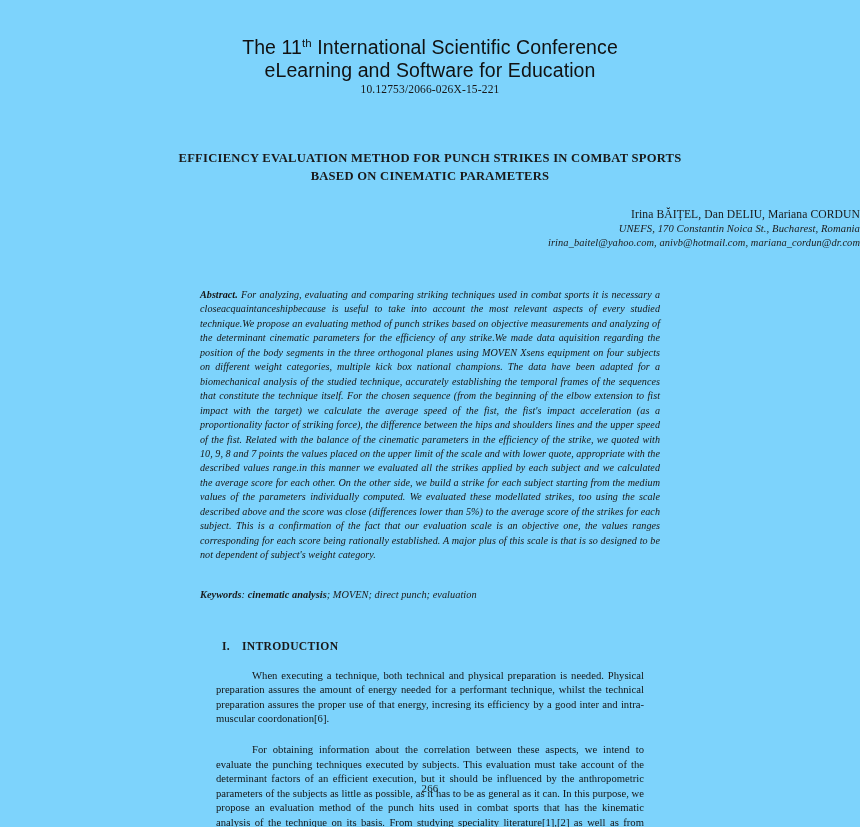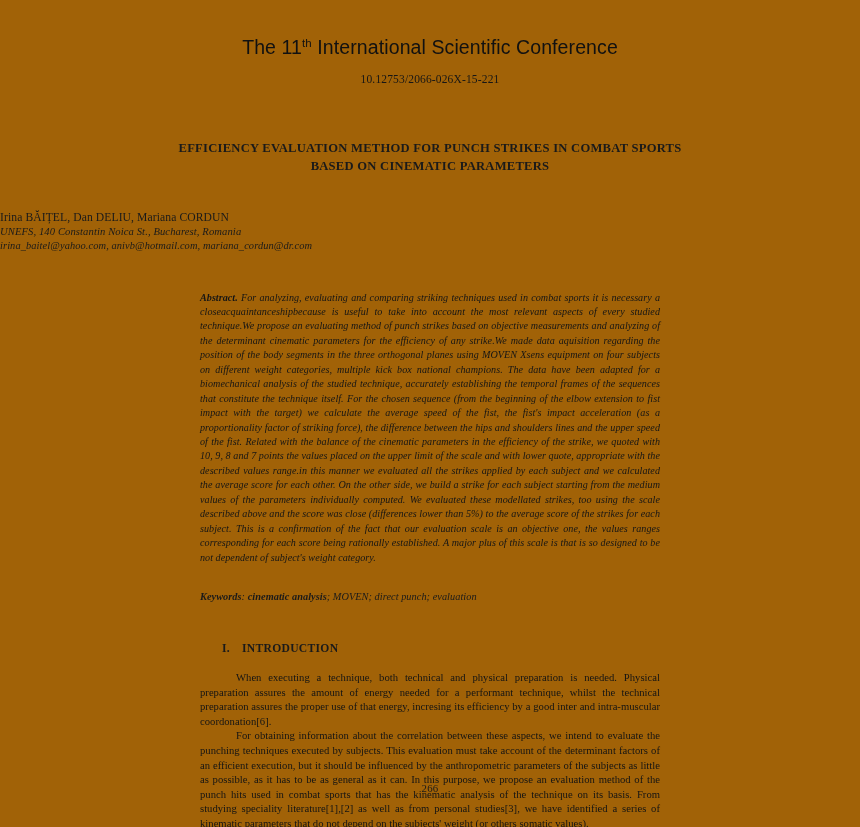--- a/index.html
+++ b/index.html
@@ -14,21 +14,21 @@
     color: #1a1a1a;
     overflow: hidden;
   }
 
   .page {
     position: relative;
     width: 860px;
     height: 827px;
     box-sizing: border-box;
     padding: 0;
-    background: #a16207;
+    background: #7dd3fc;
   }
 
   
   .conf-header {
     text-align: center;
     padding-top: 36px;
   }
   .conf-line {
     font-family: "Liberation Sans", sans-serif;
     font-size: 19.5px;
@@ -38,42 +38,42 @@
   }
   .conf-line sup {
     font-size: 11.5px;
     vertical-align: super;
     line-height: 0;
   }
   .doi {
     font-family: "Liberation Serif", serif;
     font-size: 11.5px;
     line-height: 16px;
-    margin-top: 12px;
+    margin-top: 0;
     letter-spacing: 0.15px;
     color: #161616;
   }
 
   
   .article-title {
     text-align: center;
     font-family: "Liberation Serif", serif;
     font-weight: bold;
     font-size: 12.6px;
     line-height: 18px;
     letter-spacing: 0.25px;
     margin: 16px auto;
     padding-top: 36px;
     width: 530px;
   }
 
   
   .authors-block {
-    text-align: left;
-    margin-top: 35px;
+    text-align: right;
+    margin-top: 22px;
   }
   .authors {
     font-size: 11.6px;
     line-height: 15px;
     letter-spacing: 0.1px;
   }
   .affiliation {
     font-size: 10.6px;
     font-style: italic;
     line-height: 14px;
@@ -142,21 +142,21 @@
     margin: 0 auto;
     width: 460px;
     margin-top: 16px;
     font-size: 10.65px;
     line-height: 14.6px;
     text-align: justify;
     letter-spacing: 0.01px;
     color: #141414;
   }
   .body-text p {
-    margin: 0;
+    margin: 16px;
     text-indent: 36px;
   }
   .body-text p + p {
     margin-top: 0;
   }
 
   
   .page-number {
     position: absolute;
     left: 0;
@@ -168,28 +168,29 @@
     color: #1a1a1a;
   }
 </style>
 </head>
 <body>
 
 <div class="page">
 
   <div class="conf-header">
     <div class="conf-line"><span>The 11</span><sup>th</sup><span> International Scientific Conference</span></div>
+    <div class="conf-line">eLearning and Software for Education</div>
     <div class="doi">10.12753/2066-026X-15-221</div>
   </div>
 
   <div class="article-title">EFFICIENCY EVALUATION METHOD FOR PUNCH STRIKES IN COMBAT SPORTS BASED ON CINEMATIC PARAMETERS</div>
 
   <div class="authors-block">
     <div class="authors">Irina BĂIȚEL, Dan DELIU, Mariana CORDUN</div>
-    <div class="affiliation">UNEFS, 140 Constantin Noica St., Bucharest, Romania</div>
+    <div class="affiliation">UNEFS, 170 Constantin Noica St., Bucharest, Romania</div>
     <div class="emails">irina_baitel@yahoo.com, anivb@hotmail.com, mariana_cordun@dr.com</div>
   </div>
 
   <div class="abstract"><span class="lead">Abstract.</span><span> For analyzing, evaluating and comparing striking techniques used in combat sports it is necessary a closeacquaintanceshipbecause is useful to take into account the most relevant aspects of every studied technique.We propose an evaluating method of punch strikes based on objective measurements and analyzing of the determinant cinematic parameters for the efficiency of any strike.We made data aquisition regarding the position of the body segments in the three orthogonal planes using MOVEN Xsens equipment on four subjects on different weight categories, multiple kick box national champions. The data have been adapted for a biomechanical analysis of the studied technique, accurately establishing the temporal frames of the sequences that constitute the technique itself. For the chosen sequence (from the beginning of the elbow extension to fist impact with the target) we calculate the average speed of the fist, the fist's impact acceleration (as a proportionality factor of striking force), the difference between the hips and shoulders lines and the upper speed of the fist. Related with the balance of the cinematic parameters in the efficiency of the strike, we quoted with 10, 9, 8 and 7 points the values placed on the upper limit of the scale and with lower quote, appropriate with the described values range.in this manner we evaluated all the strikes applied by each subject and we calculated the average score for each other. On the other side, we build a strike for each subject starting from the medium values of the parameters individually computed. We evaluated these modellated strikes, too using the scale described above and the score was close (differences lower than 5%) to the average score of the strikes for each subject. This is a confirmation of the fact that our evaluation scale is an objective one, the values ranges corresponding for each score being rationally established. A major plus of this scale is that is so designed to be  not dependent of subject's weight category.</span></div>
 
   <div class="keywords"><span class="kw-label">Keywords</span><span>: </span><span class="kw-first">cinematic analysis</span><span>; MOVEN; direct punch; evaluation</span></div>
 
   <div class="section-heading"><span class="numeral">I.</span><span>INTRODUCTION</span></div>
 
   <div class="body-text">

